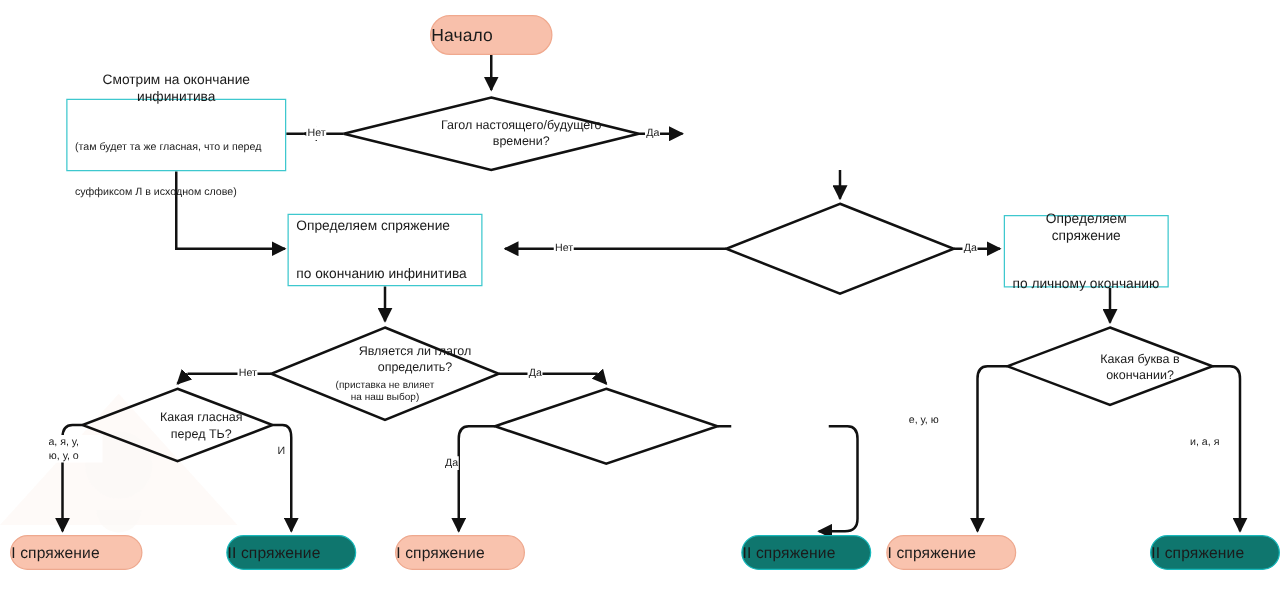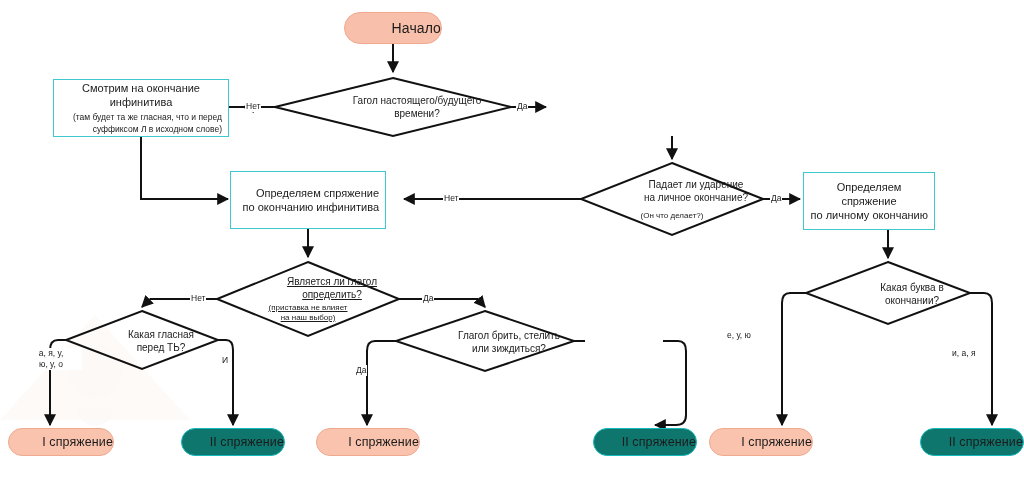--- a/index.html
+++ b/index.html
@@ -26,21 +26,21 @@
     left: 0; top: 0;
     width: 1024px; height: 491px;
     pointer-events: none;
     opacity: 0.20;
   }
   .node {
     position: absolute;
     box-sizing: border-box;
     display: flex;
     flex-direction: column;
-    align-items: flex-end;
+    align-items: flex-start;
     justify-content: center;
     text-align: center;
     color: #1b1b1b;
   }
   
   .pill {
     border-radius: 22px;
     border: 1.4px solid;
     font-size: 12.5px;
     letter-spacing: .1px;
@@ -56,20 +56,21 @@
   }
   .pill.conj2 {
     background: #0f766e;
     border-color: #17b8bb;
   }
   
   .rect {
     background: #ffffff;
     border: 1.5px solid #3ec8ce;
     padding: 4px 6px;
+    gap: 24px;
   }
   .rect .l1 {
     font-size: 11px;
     line-height: 14px;
   }
   .rect .l2 {
     font-size: 8.5px;
     line-height: 11.5px;
     margin-top: 3px;
   }
@@ -195,52 +196,43 @@
     <span class="m">Гагол настоящего/будущего времени?</span>
   </div>
 
   <div class="node rect" style="left:53px; top:79px; width:176px; height:58px;">
     <span class="l1">Смотрим на окончание инфинитива</span>
     <span class="l2">(там будет та же гласная, что и перед</span>
     <span class="l2" style="margin-top:0">суффиксом Л в исходном слове)</span>
   </div>
 
 
-  <div class="dia-label" style="left:592px; top:172px; width:160px; height:56px;">
-    <span class="m">Падает ли ударение</span>
-    <span class="m">на личное окончание?</span>
-    <span class="s" style="margin-top:7px">(Он что делает?)</span>
-  </div>
 
   <div class="node rect" style="left:230px; top:171px; width:156px; height:58px;">
     <span class="l1">Определяем спряжение</span>
     <span class="l1">по окончанию инфинитива</span>
   </div>
 
   <div class="node rect" style="left:803px; top:172px; width:132px; height:58px;">
     <span class="l1">Определяем спряжение</span>
     <span class="l1">по личному окончанию</span>
   </div>
 
-  <div class="dia-label" style="left:232px; top:270px; width:152px; height:58px;text-decoration:underline;">
+  <div class="dia-label" style="left:232px; top:270px; width:152px; height:58px;">
     <span class="m">Является ли глагол</span>
     <span class="m">определить?</span>
     <span class="s">(приставка не влияет</span>
     <span class="s" style="margin-top:0">на наш выбор)</span>
   </div>
 
   <div class="dia-label" style="left:79px; top:325px; width:116px; height:32px;justify-content:center;">
     <span class="m">Какая гласная</span>
     <span class="m">перед ТЬ?</span>
   </div>
 
-  <div class="dia-label" style="left:409px; top:326px; width:152px; height:32px;">
-    <span class="m">Глагол брить, стелить</span>
-    <span class="m">или зиждиться?</span>
-  </div>
 
   <div class="dia-label" style="left:824px; top:278px; width:128px; height:32px;">
     <span class="m">Какая буква в</span>
     <span class="m">окончании?</span>
   </div>
 
 
   <div class="elabel" style="left:245px; top:101px;">Нет</div>
   <div class="elabel" style="left:516px; top:101px;">Да</div>
   <div class="elabel" style="left:443px; top:193px;">Нет</div>

